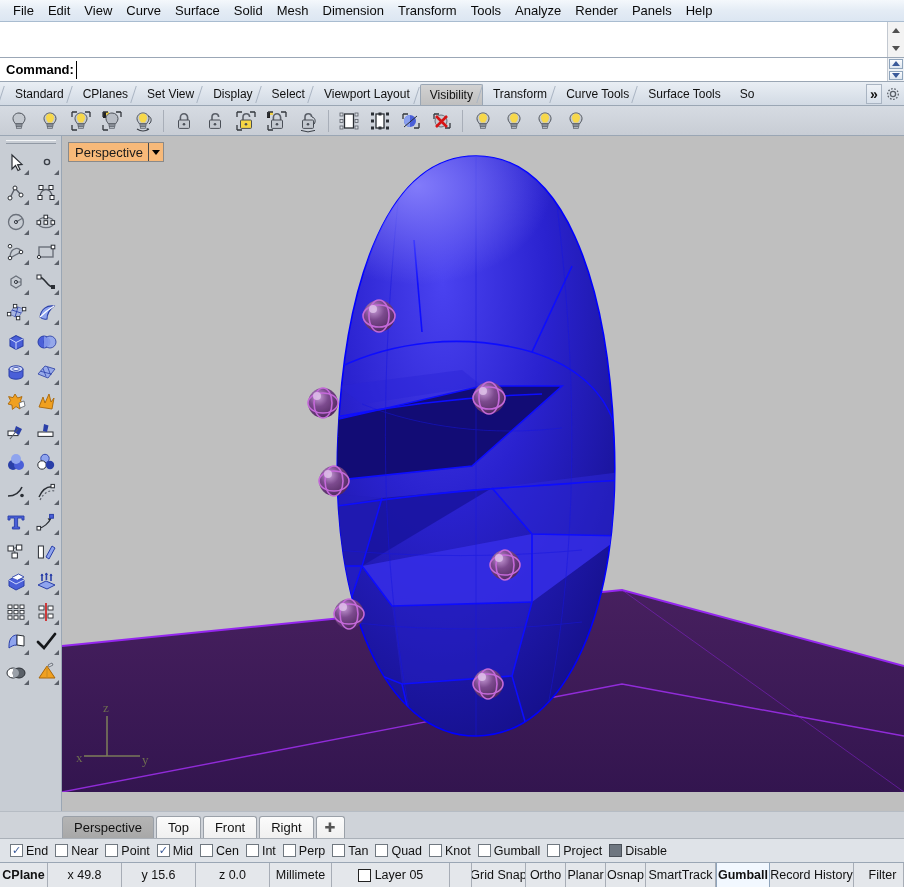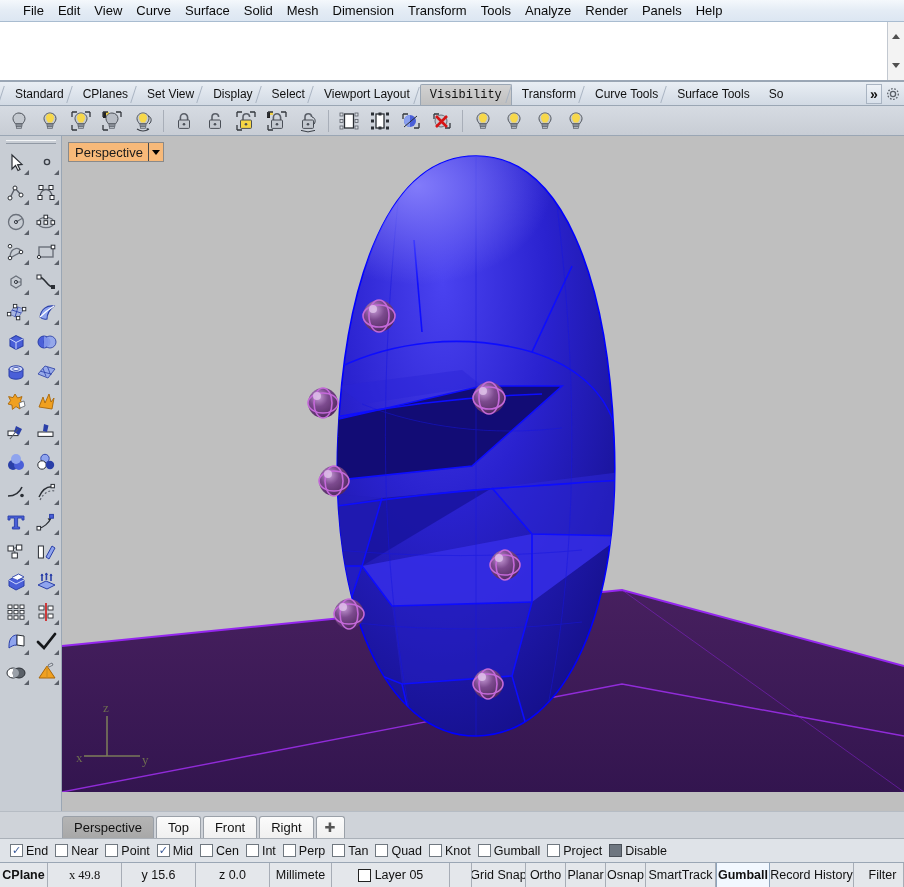--- a/index.html
+++ b/index.html
@@ -17,21 +17,21 @@
     display: flex; flex-direction: column;
     background: linear-gradient(to bottom, #eef2f7, #dfe6ef);
   }
 
   
   #menubar {
     height: 22px;
     background: linear-gradient(to bottom, #f4f8fc 0%, #e4ecf5 50%, #dce6f2 100%);
     border-bottom: 1px solid #a9bcd0;
     display: flex; align-items: center;
-    padding-left: 16px;
+    padding-left: 6px;
     flex: 0 0 22px;
   }
   .menu-item {
     padding: 2px 7px 3px 7px;
     font-size: 13px;
     color: #0a0a0a;
     cursor: default;
     white-space: nowrap;
   }
 
@@ -141,21 +141,20 @@
     background: #a9b4c2;
     transform: skewX(-18deg);
   }
   .tbtab.active {
     background: linear-gradient(to bottom,#d2d2d2,#bfbfbf);
     border-left: 1px solid #9aa6b4;
     border-right: 1px solid #9aa6b4;
     border-top: 1px solid #9aa6b4;
     border-radius: 2px 2px 0 0;
     font-weight: normal;
-    font-family: Liberation Mono, monospace;
   }
   .tbtab.clipped { overflow:hidden; max-width: 24px; padding-right:0; }
   #tab-overflow {
     position:absolute; right: 22px; top: 2px;
     width: 16px; height: 20px;
     display:flex;align-items:center;justify-content:center;
     font-size: 14px; font-weight: bold; color:#111;
     background: linear-gradient(to bottom,#eef2f7,#d8e0ea);
     border:1px solid #a9b4c2;
   }
@@ -346,20 +345,32 @@
     </div>
 
   <div id="cmdarea">
     <div id="cmdhistory">
       <div class="scroll-col">
         <div class="sc-btn">
             <span class="tri-up"></span>
           </div>
         <div class="sc-btn">
             <span class="tri-dn"></span>
+          </div>
+      </div>
+    </div>
+    <div id="cmdline">
+      <span class="prompt">Command:</span>
+      <input id="cmdinput" type="text" value="" style="">
+      <div class="spin-col">
+        <div class="spin-btn">
+            <span class="tri-up-b"></span>
+          </div>
+        <div class="spin-btn">
+            <span class="tri-dn-b"></span>
           </div>
       </div>
     </div>
   </div>
 
   <div id="tabbar">
     <div class="tbtab">Standard</div>
       <div class="tbtab">CPlanes</div>
       <div class="tbtab">Set View</div>
       <div class="tbtab">Display</div>
@@ -1104,21 +1115,21 @@
         <span>Project</span>
       </label>
       <label class="osnap">
         <span class="osbox disabled-sw"></span>
         <span>Disable</span>
       </label>
     </div>
 
   <div id="statusbar">
       <div class="scell" style="width: 48px; font-weight: bold;">CPlane</div>
-      <div class="scell" style="width: 74px; font-family: Liberation Serif, serif;">x 49.8</div>
+      <div class="scell" style="width: 74px;">x 49.8</div>
       <div class="scell" style="width: 74px;">y 15.6</div>
       <div class="scell" style="width: 74px;">z 0.0</div>
       <div class="scell" style="width: 62px;">Millimete</div>
       <div class="scell" style="width: 118px;">
         <span class="layer-sw" style="background: rgb(255, 255, 255);"></span>
         <span>Layer 05</span>
       </div>
       <div class="gap"></div>
       <div class="scell" style="width: 54px;">Grid Snap</div>
       <div class="scell" style="width: 40px;">Ortho</div>

